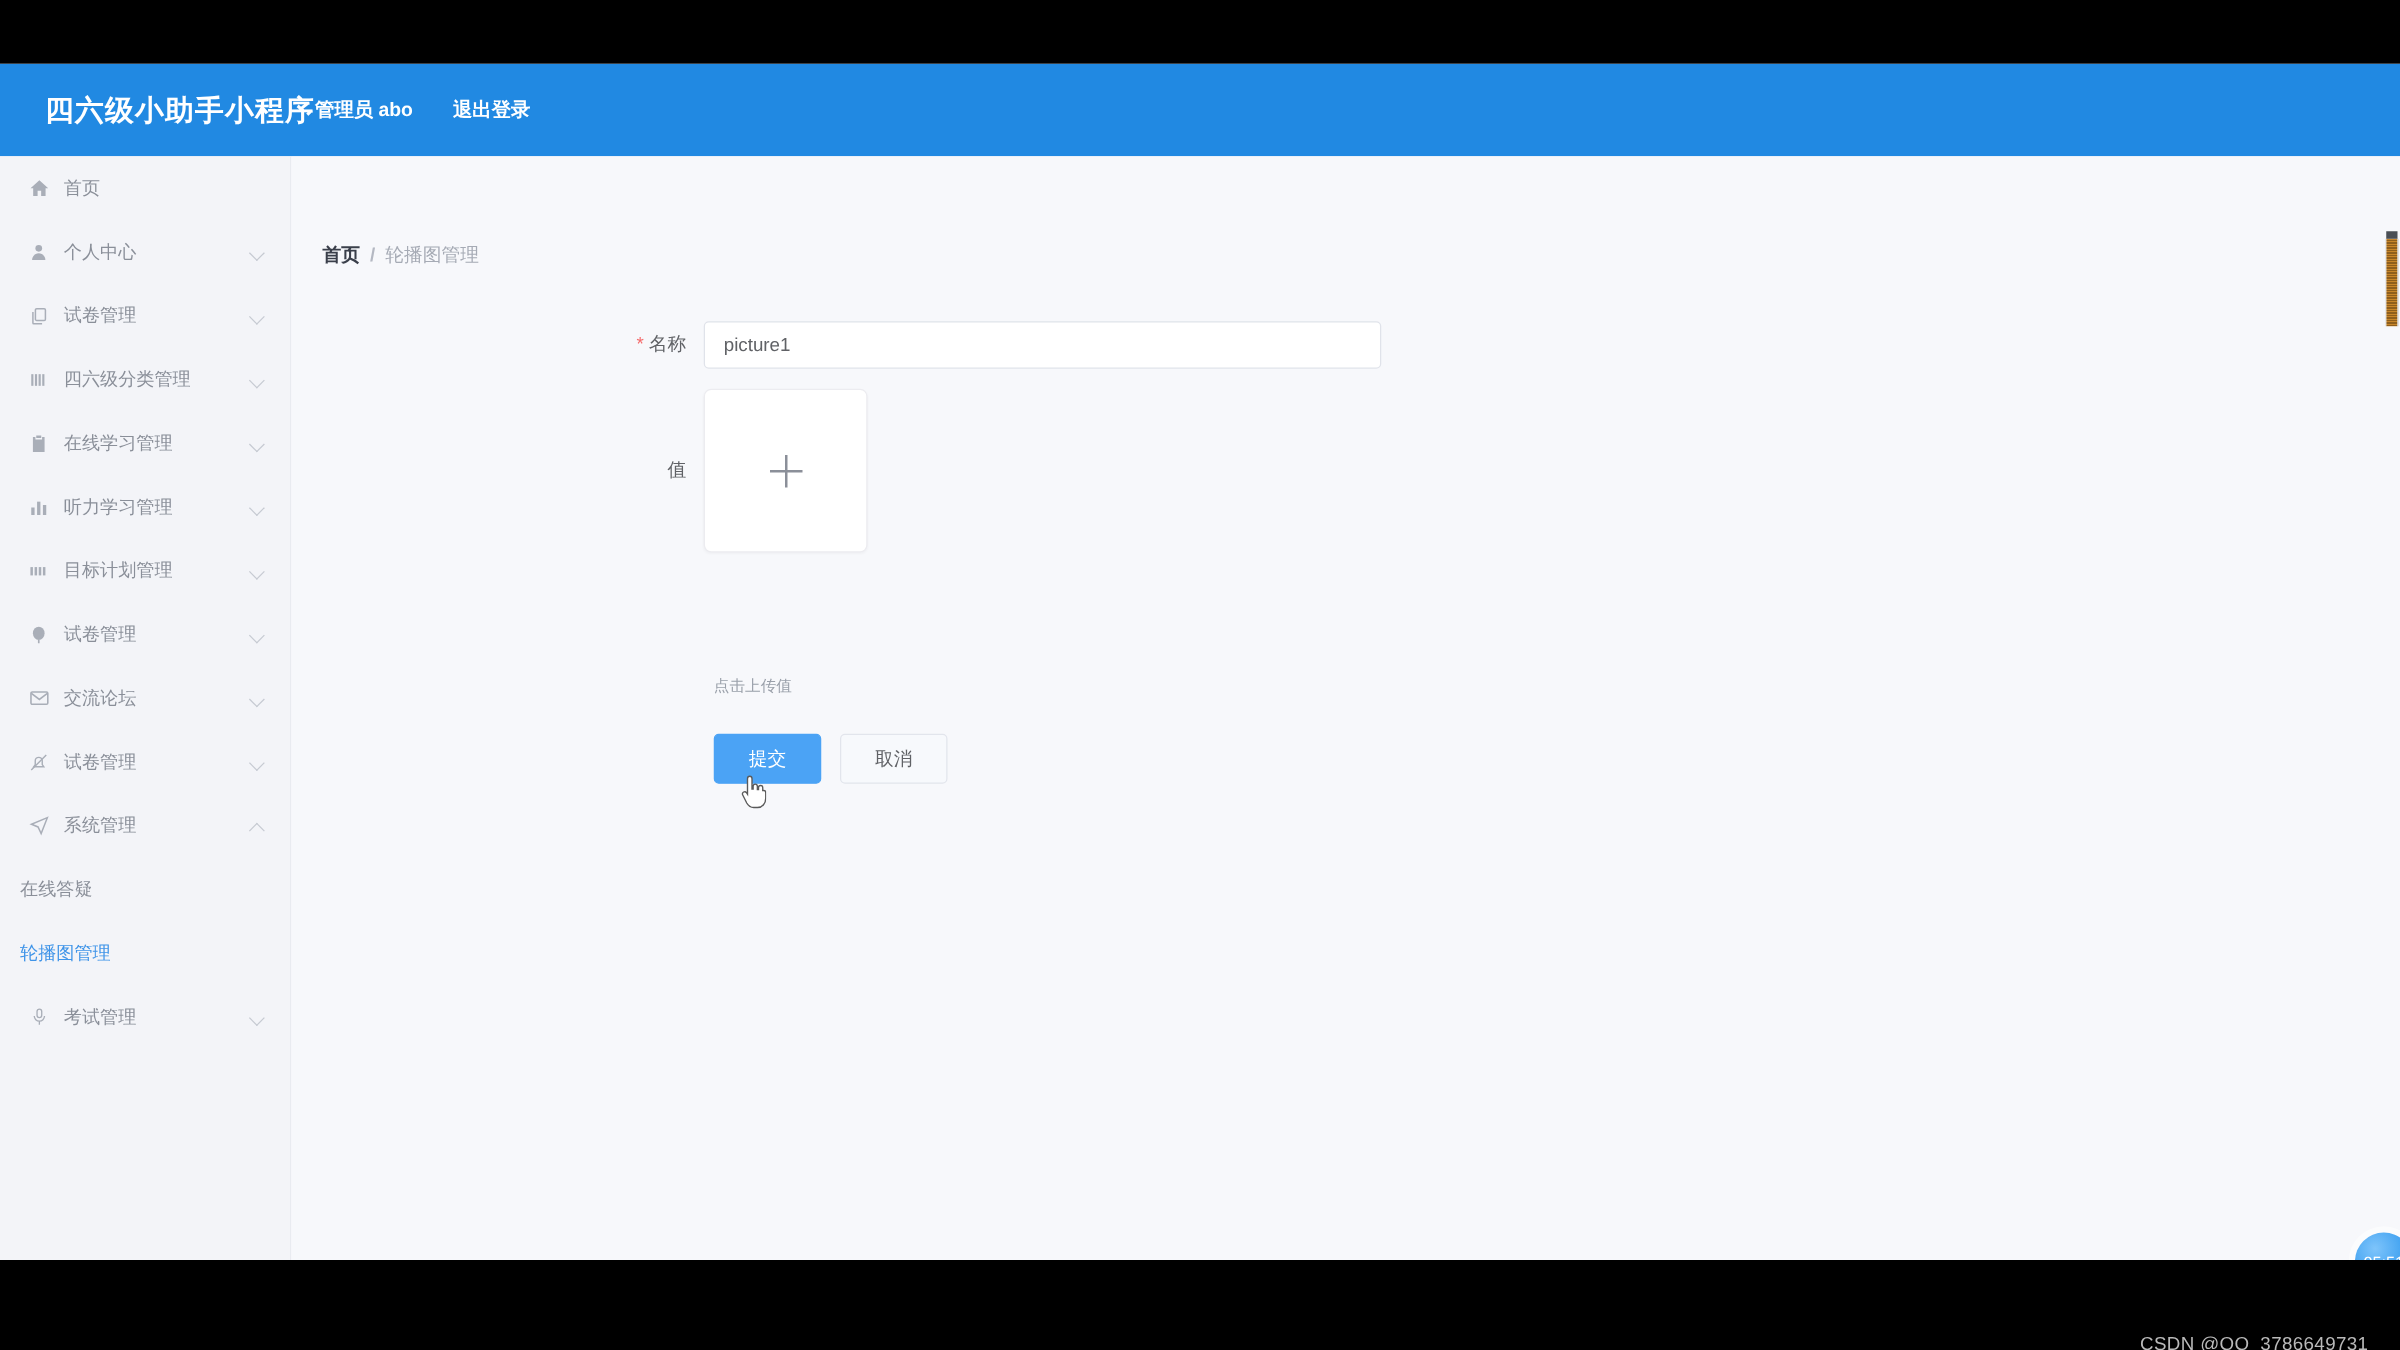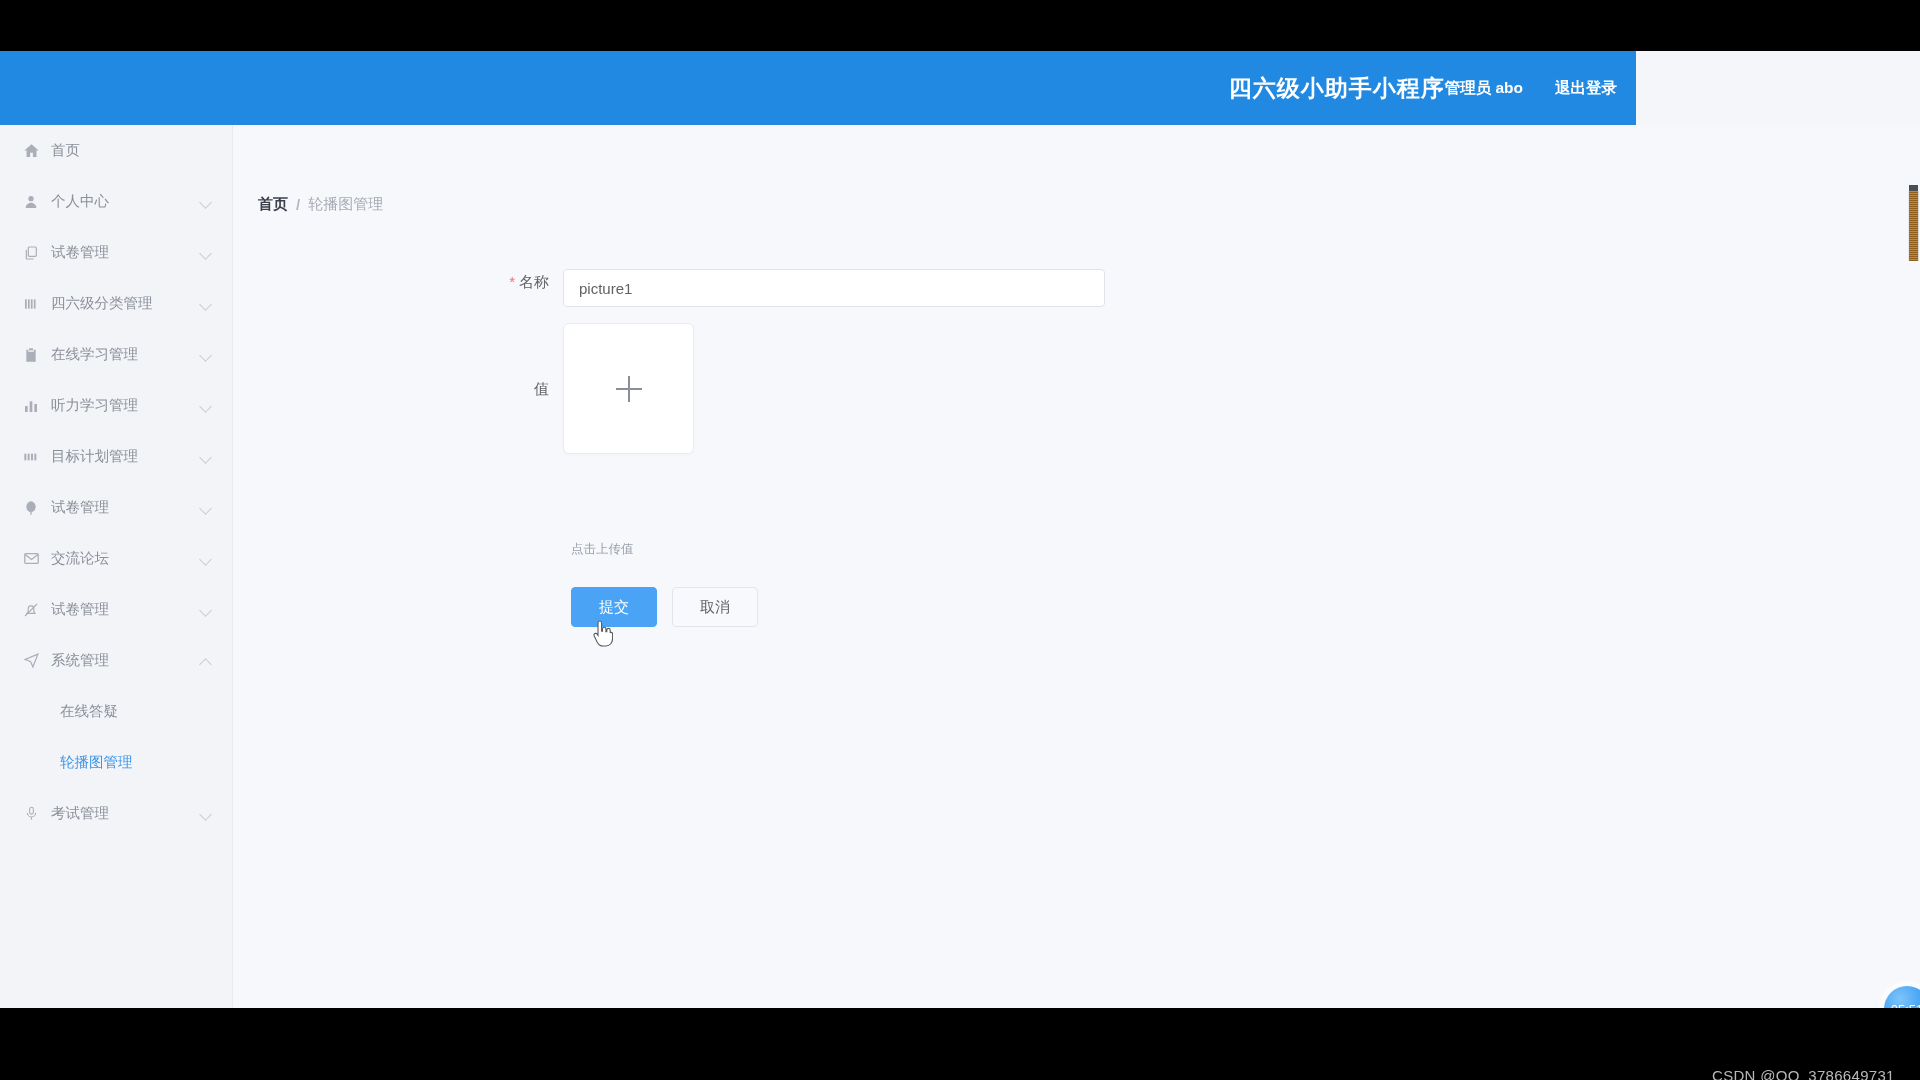--- a/index.html
+++ b/index.html
@@ -14,24 +14,24 @@
     position: absolute;
     left: 0; top: 51px;
     width: 1920px; height: 957px;
     background: #f5f6fa;
     overflow: hidden;
   }
 
   
   .header {
     position: absolute; left: 0; top: 0;
-    width: 1636px; height: 74px;
+    width: 1920px; height: 74px;
     background: #2189e2;
     display: flex; align-items: center;
-    justify-content: flex-end;
+    justify-content: flex-start;
   }
   .brand {
     margin-left: 36px;
     color: #ffffff;
     font-size: 23px;
     font-weight: bold;
     letter-spacing: 1px;
   }
   .header-right {
     margin-right: 19px;
@@ -76,21 +76,21 @@
     margin-top: -4px;
     width: 9px; height: 9px;
     border-right: 1.6px solid #c6cad2;
     border-bottom: 1.6px solid #c6cad2;
     transform: rotate(45deg);
   }
   .menu-item .chev.up { transform: rotate(-135deg); margin-top: -1px; }
   .submenu-item {
     height: 51px;
     display: flex; align-items: center;
-    padding-left: 60px;
+    padding-left: 16px;
     cursor: pointer;
     color: #8a8f99;
     font-size: 14.5px;
   }
   .submenu-item.active { color: #3f94e8; }
 
   
   .main {
     position: absolute; left: 233px; top: 74px;
     width: 1687px; height: 883px;
@@ -124,21 +124,20 @@
   .text-input {
     width: 542px; height: 38px;
     border: 1px solid #e0e3ea;
     border-radius: 4px;
     background: #ffffff;
     padding: 0 15px;
     font-size: 15px;
     color: #606266;
     font-family: "Liberation Sans", sans-serif;
     outline: none;
-    margin-top: 12px;
   }
 
   .upload-row { margin-top: 16px; }
   .upload-row .form-label { line-height: 130px; }
   .upload-box {
     width: 131px; height: 131px;
     background: #ffffff;
     border: 1px solid #ececf0;
     border-radius: 6px;
     display: flex; align-items: center; justify-content: center;

